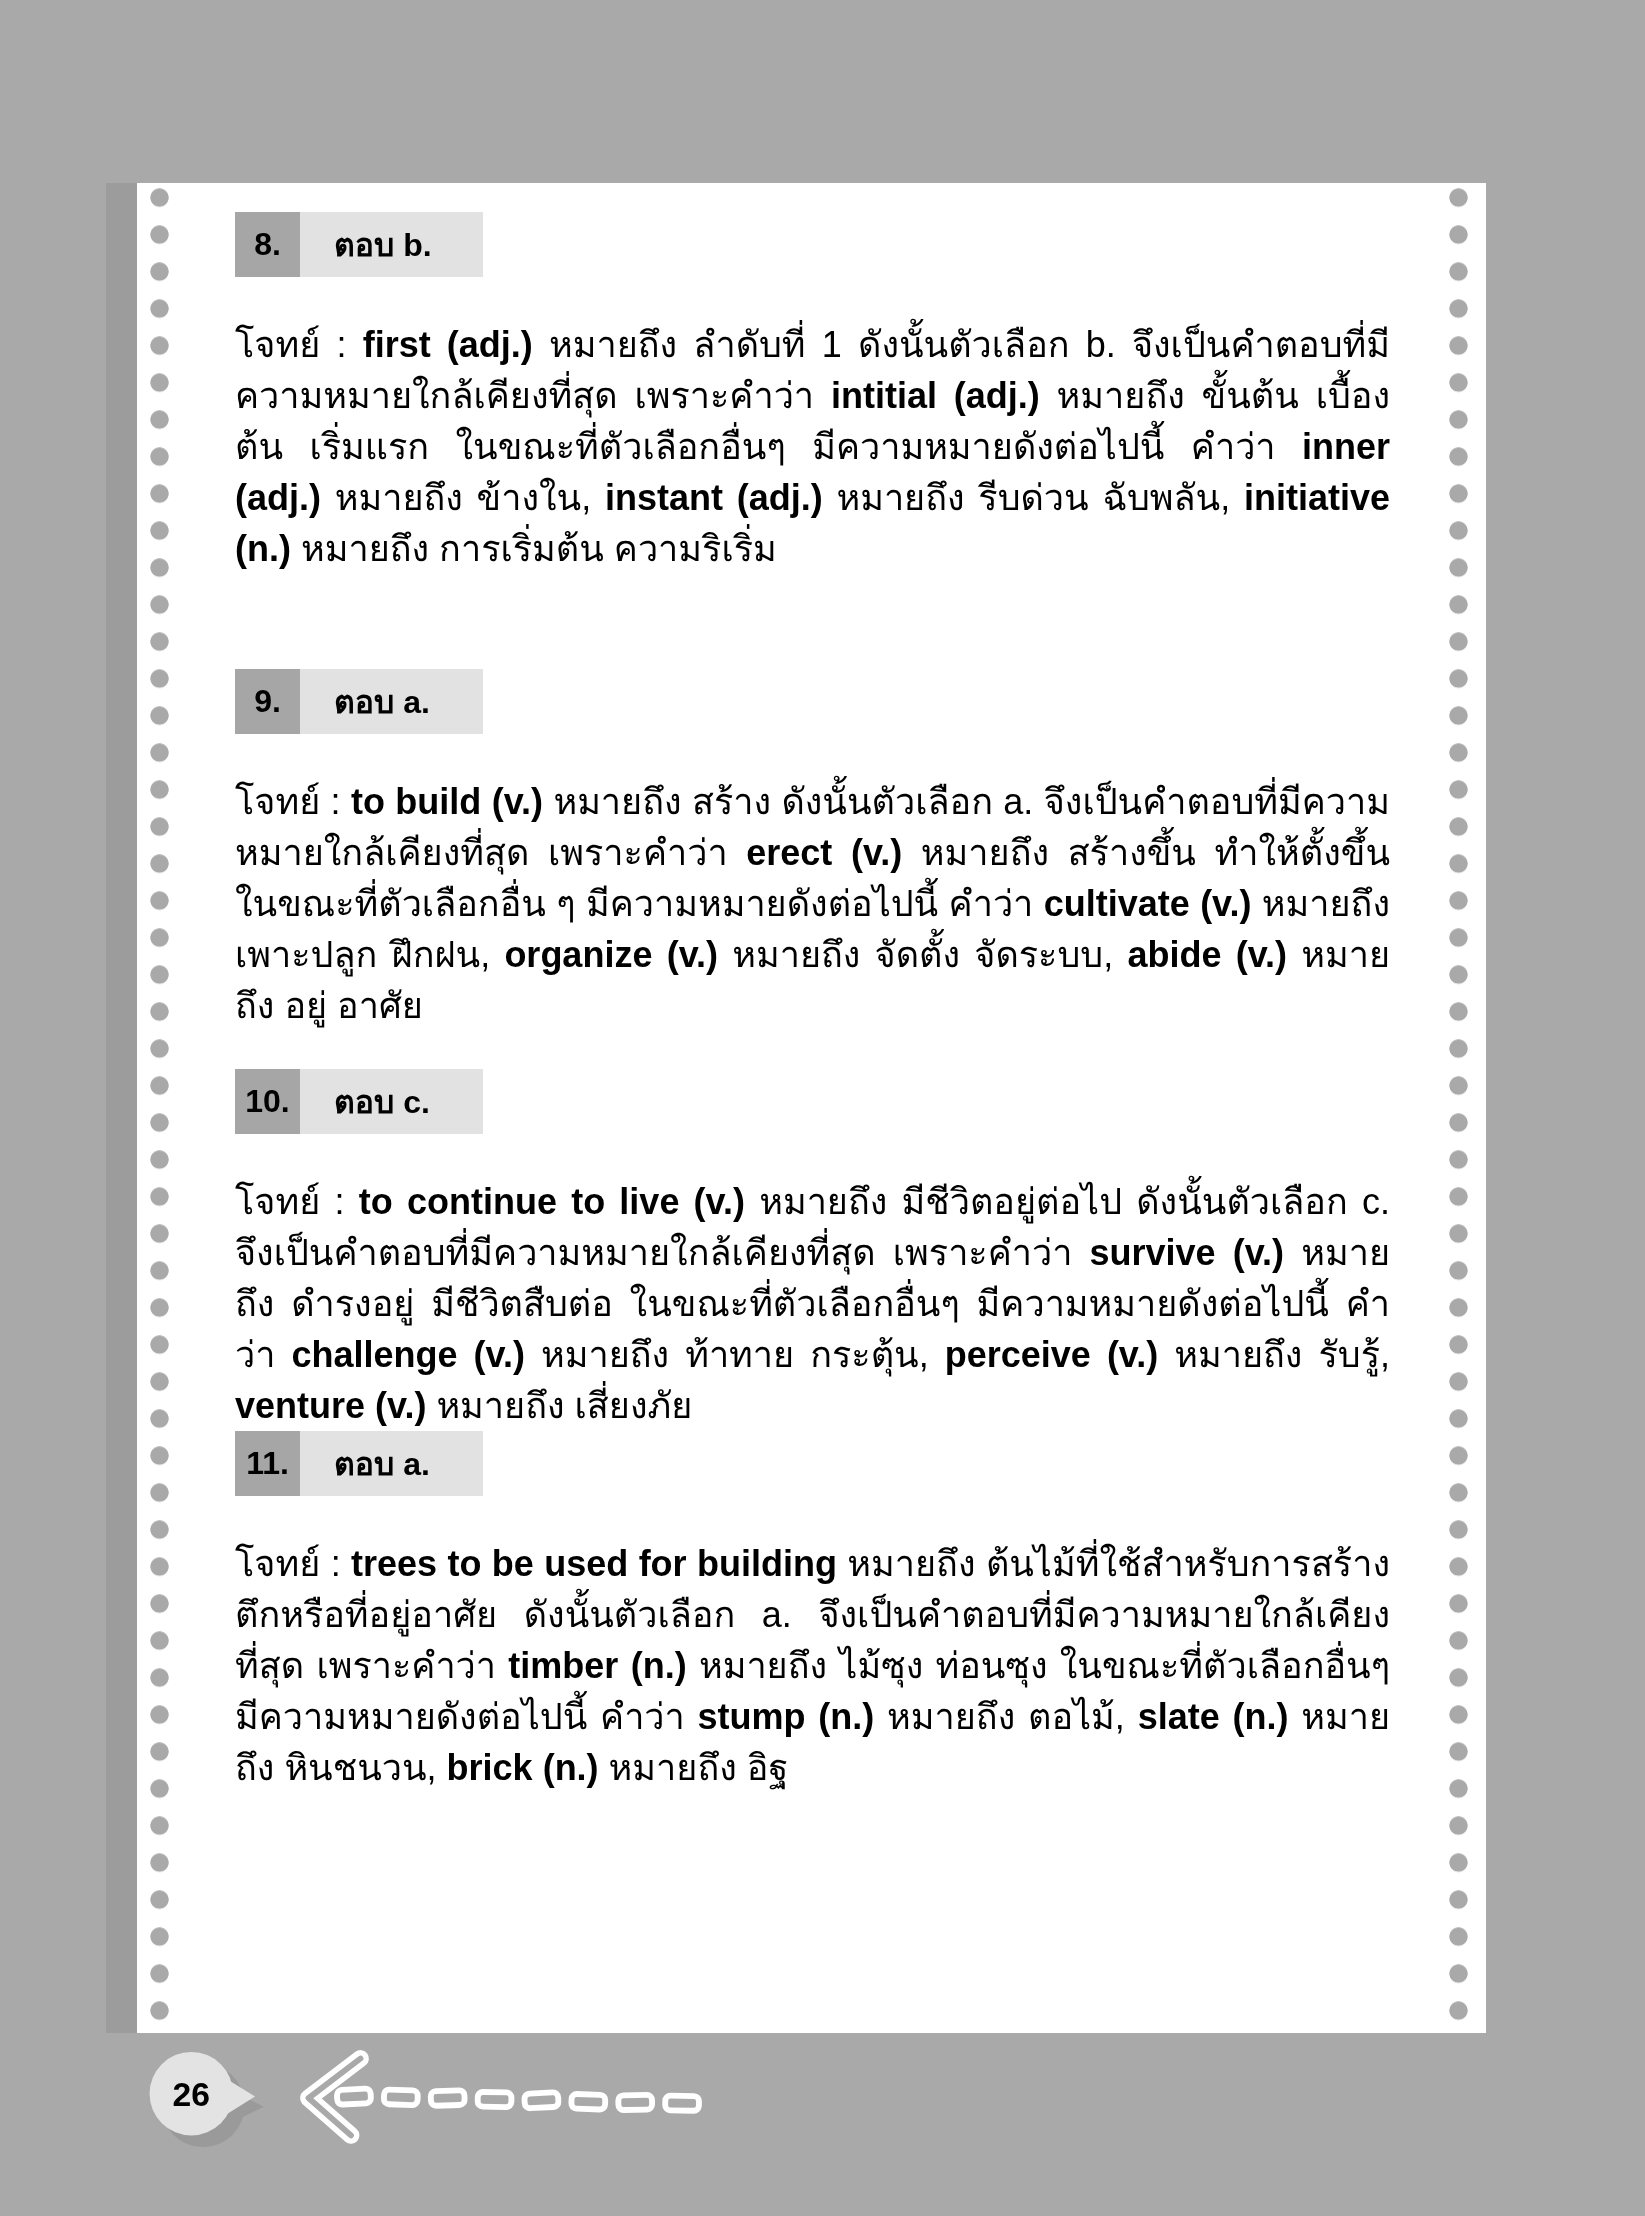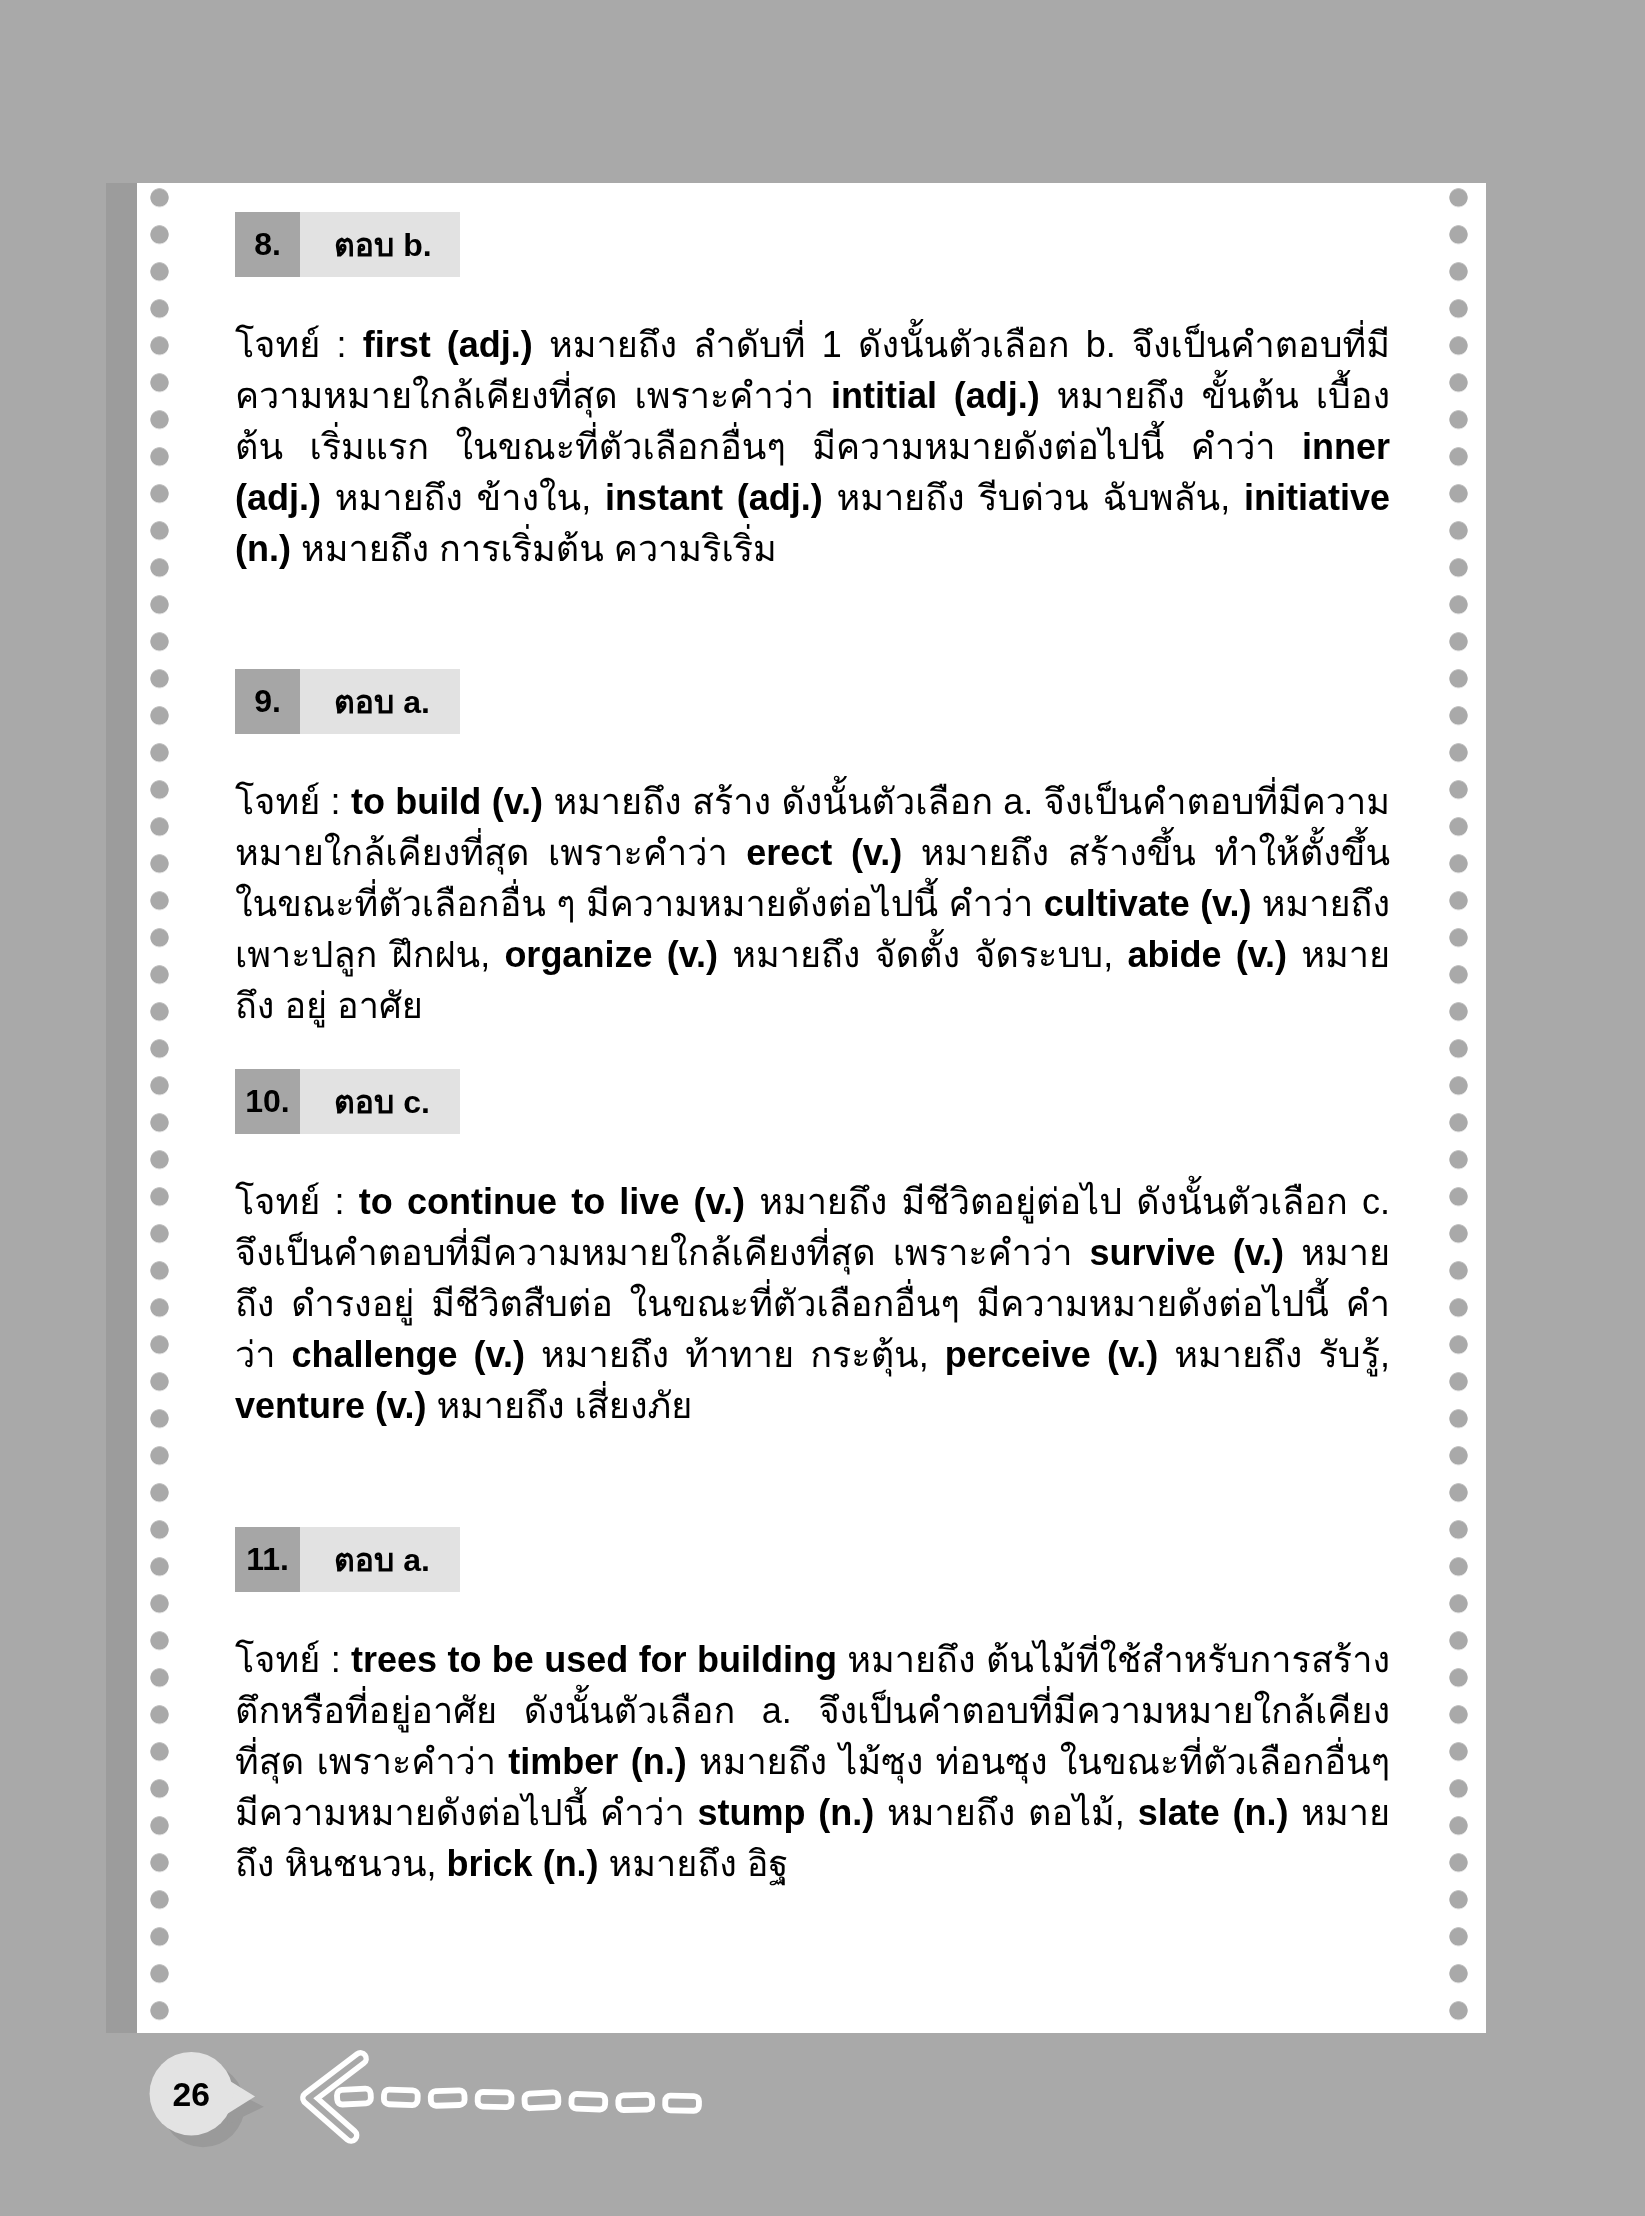--- a/index.html
+++ b/index.html
@@ -28,28 +28,28 @@
   .perf.right{left:1312px;}
   
   .content{position:absolute;left:98px;top:0;width:1173px;}
   .hdr{display:flex;height:65px;width:248px;}
   .hdr .num{
     width:65px;background:#a6a6a6;
     display:flex;align-items:center;justify-content:center;
     font-size:32px;font-weight:bold;
   }
   .hdr .ans{
-    width:160px;background:#e2e2e2;box-sizing:border-box;padding-left:34px;
+    width:183px;background:#e2e2e2;box-sizing:border-box;padding-left:34px;
     display:flex;align-items:center;
     font-size:32px;font-weight:bold;
   }
   .sec-first .hdr{margin-top:29px;}
   .sec-9  .hdr{margin-top:95px;}
   .sec-10 .hdr{margin-top:38px;}
-  .sec-11 .hdr{margin-top:96px;}
+  .sec-11 .hdr{}
   .para{
     margin:42px 0 0 0;width:1155px;
     font-size:36px;line-height:51px;
     text-align:justify;
   }
   .para .bold{font-weight:bold;}
   
   .footer-svg{position:absolute;left:0;top:2038px;}
   .badge-number{
     font-family:"Liberation Sans","DejaVu Sans",sans-serif;

